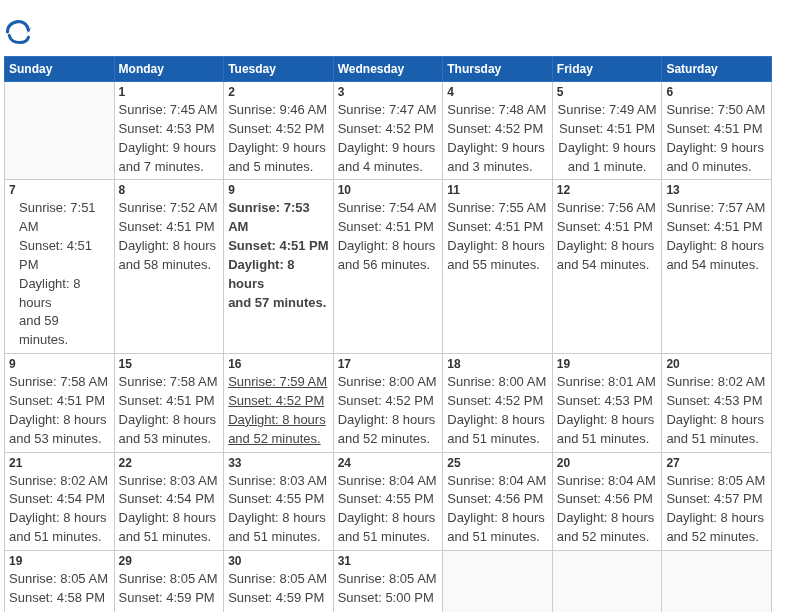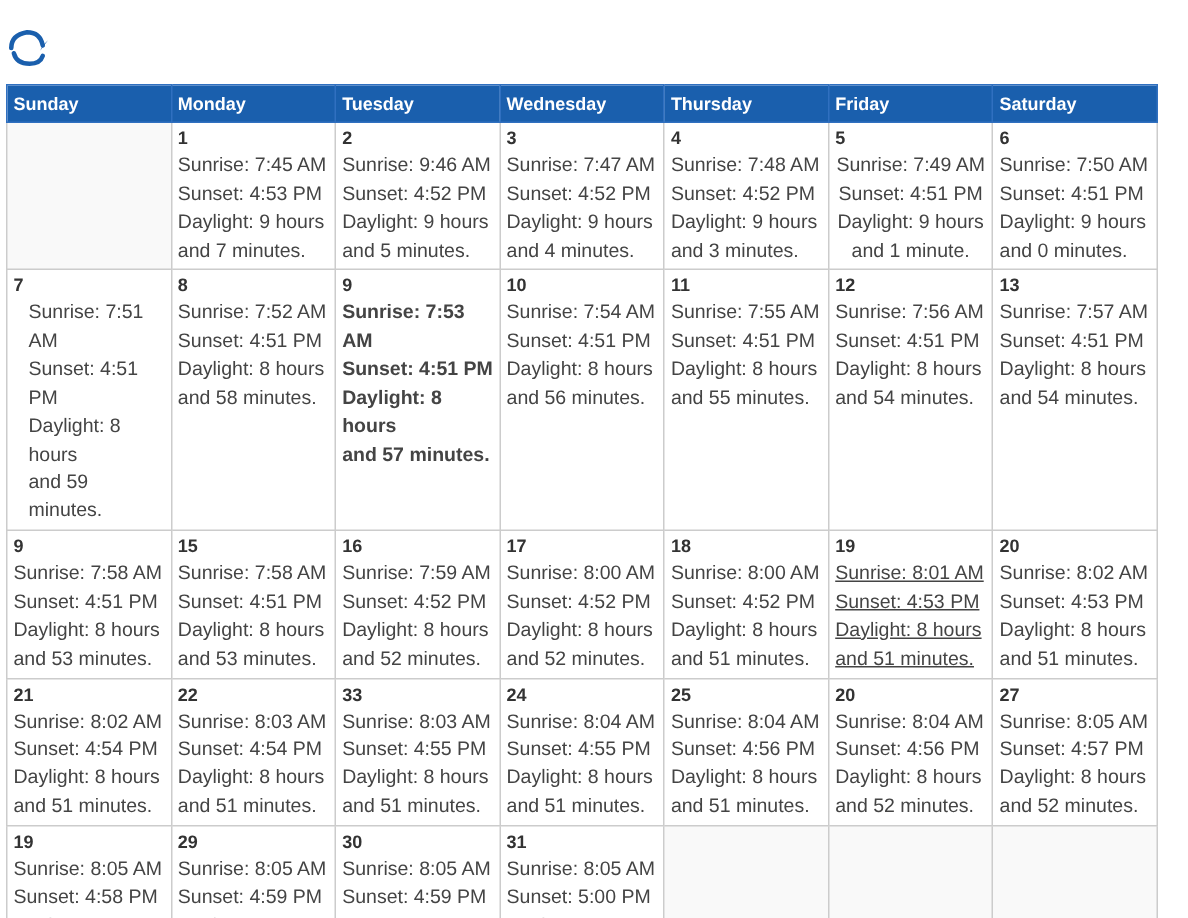--- a/index.html
+++ b/index.html
@@ -238,42 +238,42 @@
           </td>
           <td>
             <span class="day-num">15</span>
             <div class="day-info" style="white-space: pre-line;">Sunrise: 7:58 AM
 Sunset: 4:51 PM
 Daylight: 8 hours
 and 53 minutes.</div>
           </td>
           <td>
             <span class="day-num">16</span>
-            <div class="day-info" style="white-space: pre-line;">Sunrise: 7:59 AM
+            <div class="day-info" style="white-space: pre-line; text-decoration: underline;">Sunrise: 7:59 AM
 Sunset: 4:52 PM
 Daylight: 8 hours
 and 52 minutes.</div>
           </td>
           <td>
             <span class="day-num">17</span>
             <div class="day-info" style="white-space: pre-line;">Sunrise: 8:00 AM
 Sunset: 4:52 PM
 Daylight: 8 hours
 and 52 minutes.</div>
           </td>
           <td>
             <span class="day-num">18</span>
             <div class="day-info" style="white-space: pre-line;">Sunrise: 8:00 AM
 Sunset: 4:52 PM
 Daylight: 8 hours
 and 51 minutes.</div>
           </td>
           <td>
             <span class="day-num">19</span>
-            <div class="day-info" style="white-space: pre-line; text-decoration: underline;">Sunrise: 8:01 AM
+            <div class="day-info" style="white-space: pre-line;">Sunrise: 8:01 AM
 Sunset: 4:53 PM
 Daylight: 8 hours
 and 51 minutes.</div>
           </td>
           <td>
             <span class="day-num">20</span>
             <div class="day-info" style="white-space: pre-line;">Sunrise: 8:02 AM
 Sunset: 4:53 PM
 Daylight: 8 hours
 and 51 minutes.</div>

